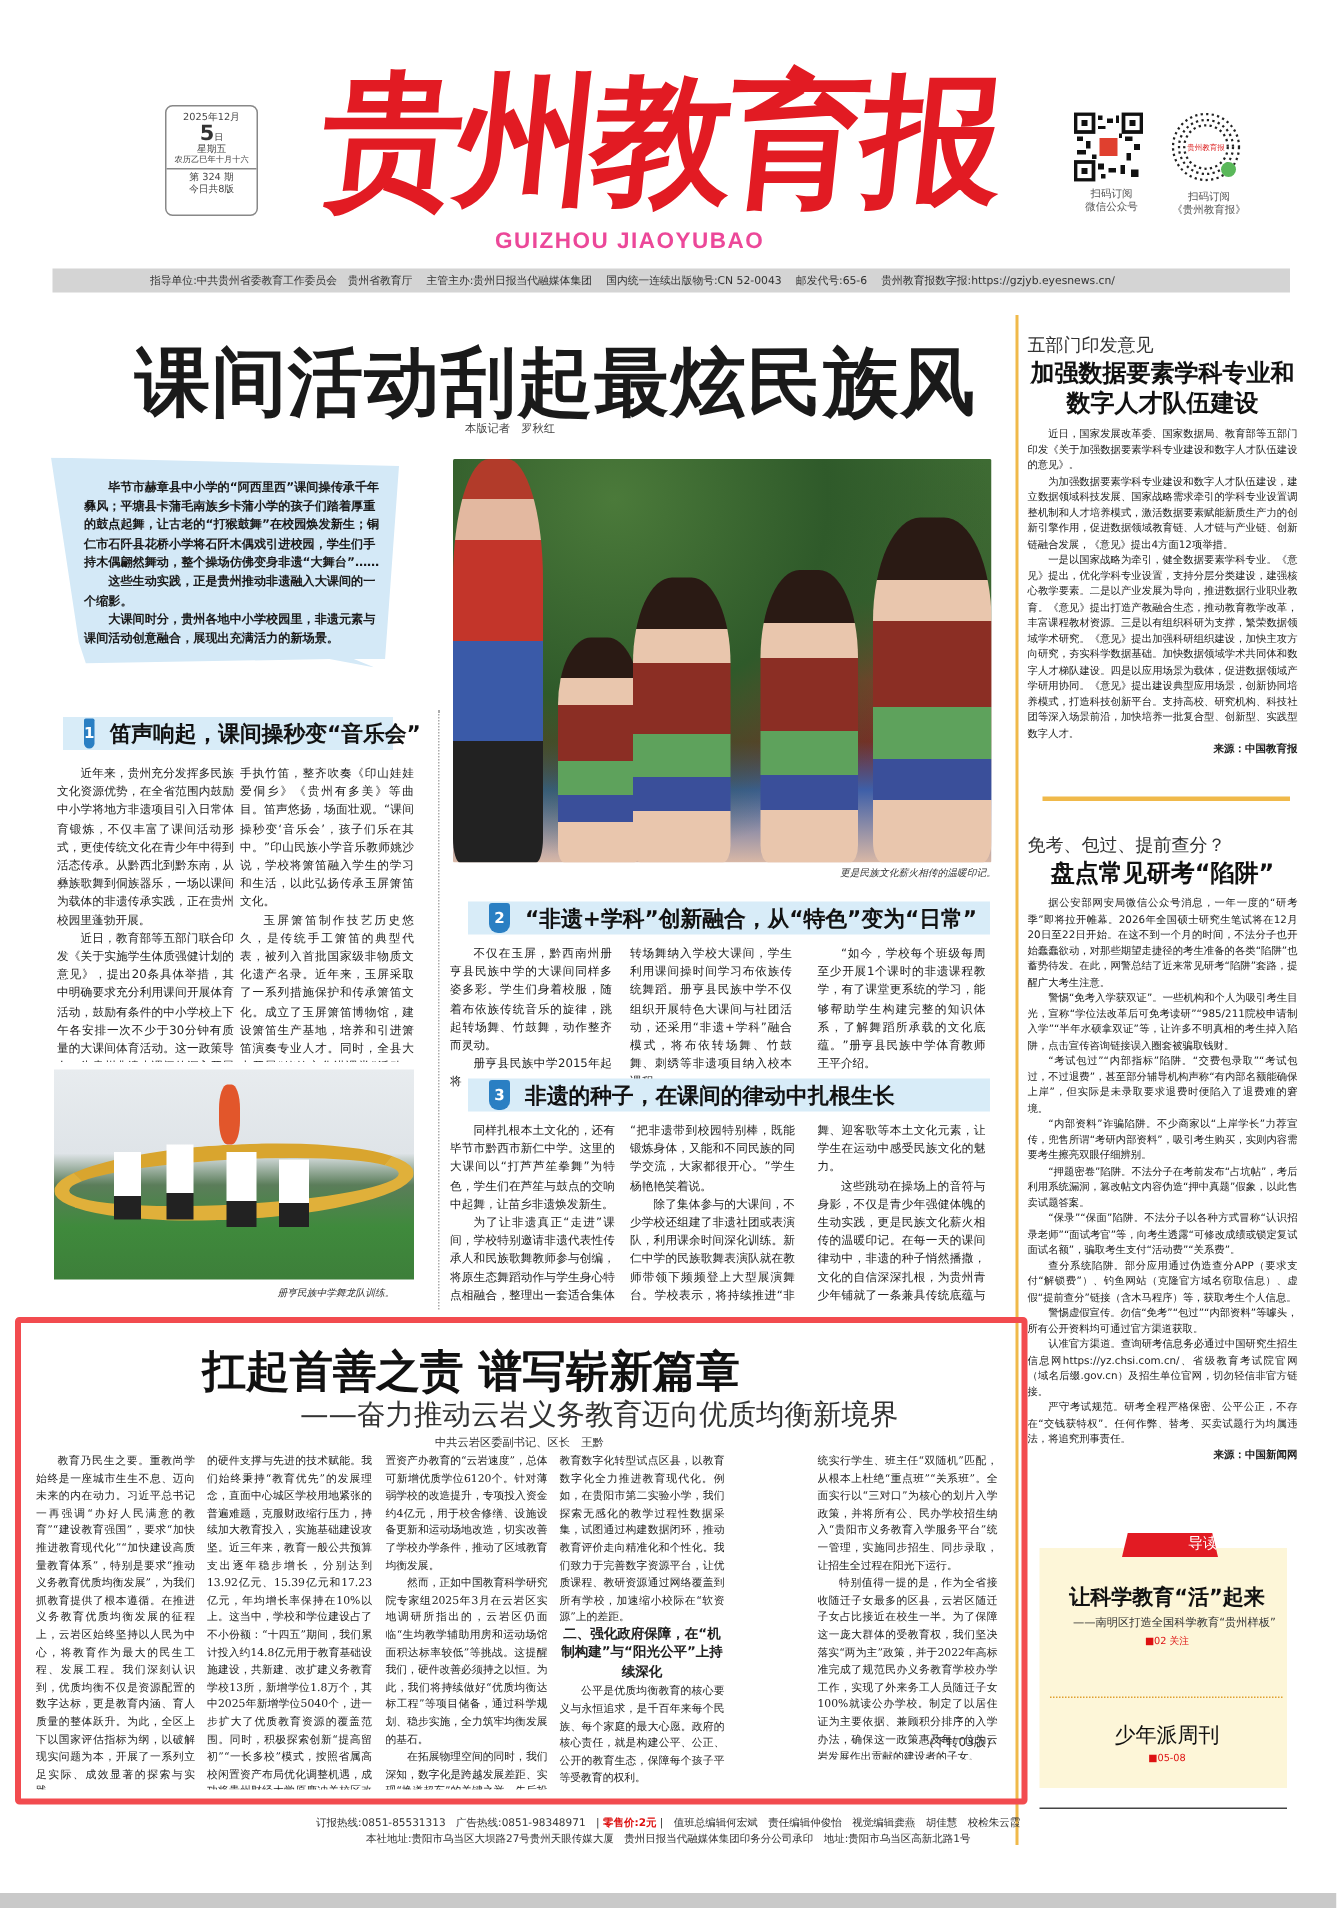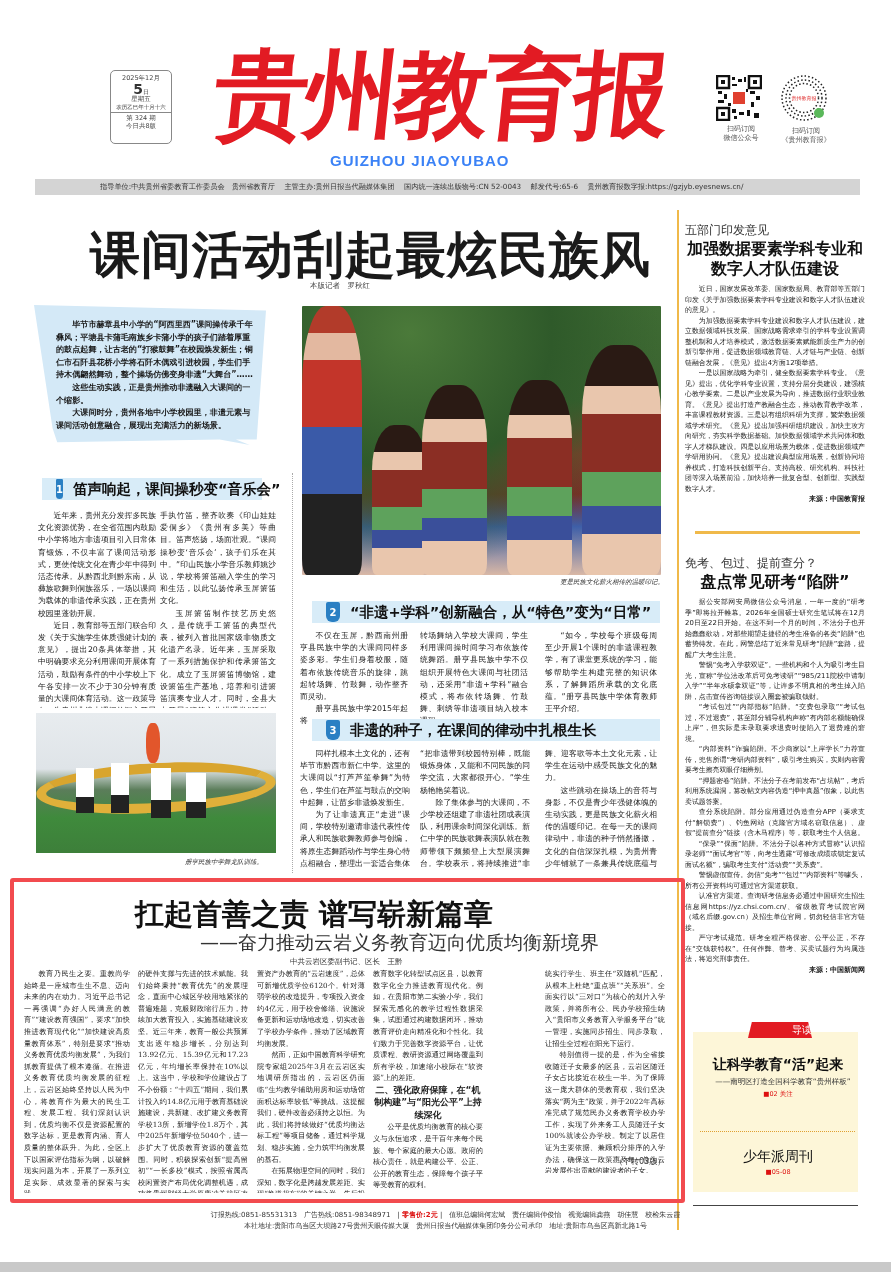--- a/index.html
+++ b/index.html
@@ -4,21 +4,21 @@
 <style>
 *{box-sizing:border-box;margin:0;padding:0}
 html,body{width:891px;height:1272px;background:#fff;overflow:hidden}
 body{font-family:"DejaVu Sans","Liberation Sans",sans-serif;color:#222;position:relative}
 .abs{position:absolute}
 .datebox{left:110px;top:70px;width:62px;height:74px;border:1.5px solid #888;border-radius:5px;text-align:center;font-size:6.5px;color:#444;line-height:1.15;padding-top:4px}
 .datebox .day{font-size:14px;font-weight:bold;color:#333;line-height:1}
 .datebox .day small{font-size:6px;font-weight:normal}
 .datebox hr{border:0;border-top:1px solid #888;margin:2px 0}
 .masthead{left:215px;top:38px;width:405px;height:112px;color:#e21b23;font-family:"DejaVu Serif",serif;font-weight:bold;font-size:94px;letter-spacing:-4px;line-height:112px;white-space:nowrap;transform:skewX(-6deg)}
-.pinyin{left:330px;top:152px;font-size:15px;font-weight:bold;color:#3b82f6;letter-spacing:1px;font-family:"Liberation Sans",sans-serif}
+.pinyin{left:330px;top:152px;font-size:15px;font-weight:bold;color:#ec4899;letter-spacing:1px;font-family:"Liberation Sans",sans-serif}
 .qrcap{font-size:7px;color:#555;text-align:center;line-height:1.3}
 .infobar{left:35px;top:179px;width:825px;height:16px;background:#d4d4d4;font-size:7.2px;color:#333;line-height:16px;padding-left:65px;white-space:nowrap}
 .headline{left:90px;top:222px;font-size:50px;font-weight:900;color:#1a1a1a;letter-spacing:1px;white-space:nowrap;font-family:"DejaVu Sans",sans-serif}
 .byline{left:310px;top:281px;font-size:7.5px;color:#444}
 .bubble{left:34px;top:305px;width:232px;height:140px;background:#d4e9f7;clip-path:polygon(0 0,100% 4%,96% 96%,87% 96%,93% 100%,80% 96%,10% 98%,8% 88%);border:0}
 .bubble-text{left:56px;top:318px;width:200px;font-size:8.1px;line-height:12.6px;color:#1a1a1a;font-weight:bold}
 .bubble-text p{text-indent:2em}
 .photo1{left:302px;top:306px;width:359px;height:269px;border-radius:1px;overflow:hidden;background:
  radial-gradient(ellipse at 30% 10%,#4b7a3a 0,#2f5a2a 40%,transparent 70%),
  linear-gradient(180deg,#3e6b33 0%,#3a6330 35%,#8a3a2a 55%,#7a2e26 70%,#3e5fa8 82%,#d9b8a6 100%)}
@@ -216,22 +216,22 @@
 
 <div class="abs" style="left:685px;top:555px;width:180px;height:460px;overflow:hidden">
   <div class="rt-sub">免考、包过、提前查分？</div>
   <div class="rt-title">盘点常见研考“陷阱”</div>
   <div class="rt-body" style="margin-top:5px">
     <p>据公安部网安局微信公众号消息，一年一度的“研考季”即将拉开帷幕。2026年全国硕士研究生笔试将在12月20日至22日开始。在这不到一个月的时间，不法分子也开始蠢蠢欲动，对那些期望走捷径的考生准备的各类“陷阱”也蓄势待发。在此，网警总结了近来常见研考“陷阱”套路，提醒广大考生注意。</p>
     <p>警惕“免考入学获双证”。一些机构和个人为吸引考生目光，宣称“学位法改革后可免考读研”“985/211院校申请制入学”“半年水硕拿双证”等，让许多不明真相的考生掉入陷阱，点击宣传咨询链接误入圈套被骗取钱财。</p>
     <p>“考试包过”“内部指标”陷阱。“交费包录取”“考试包过，不过退费”，甚至部分辅导机构声称“有内部名额能确保上岸”，但实际是未录取要求退费时便陷入了退费难的窘境。</p>
     <p>“内部资料”诈骗陷阱。不少商家以“上岸学长”力荐宣传，兜售所谓“考研内部资料”，吸引考生购买，实则内容需要考生擦亮双眼仔细辨别。</p>
     <p>“押题密卷”陷阱。不法分子在考前发布“占坑帖”，考后利用系统漏洞，篡改帖文内容伪造“押中真题”假象，以此售卖试题答案。</p>
+    <p>“保录”“保面”陷阱。不法分子以各种方式冒称“认识招录老师”“面试考官”等，向考生透露“可修改成绩或锁定复试面试名额”，骗取考生支付“活动费”“关系费”。</p>
     <p>查分系统陷阱。部分应用通过伪造查分APP（要求支付“解锁费”）、钓鱼网站（克隆官方域名窃取信息）、虚假“提前查分”链接（含木马程序）等，获取考生个人信息。</p>
-    <p>“保录”“保面”陷阱。不法分子以各种方式冒称“认识招录老师”“面试考官”等，向考生透露“可修改成绩或锁定复试面试名额”，骗取考生支付“活动费”“关系费”。</p>
     <p>警惕虚假宣传。勿信“免考”“包过”“内部资料”等噱头，所有公开资料均可通过官方渠道获取。</p>
     <p>认准官方渠道。查询研考信息务必通过中国研究生招生信息网https://yz.chsi.com.cn/、省级教育考试院官网（域名后缀.gov.cn）及招生单位官网，切勿轻信非官方链接。</p>
     <p>严守考试规范。研考全程严格保密、公平公正，不存在“交钱获特权”。任何作弊、替考、买卖试题行为均属违法，将追究刑事责任。</p>
   </div>
   <div class="src rt-body">来源：中国新闻网</div>
 </div>
 
 <div class="abs guide"></div>
 <div class="abs guide-tab">导读</div>
 <div class="abs" style="left:698px;top:1056px;width:160px;text-align:center">

